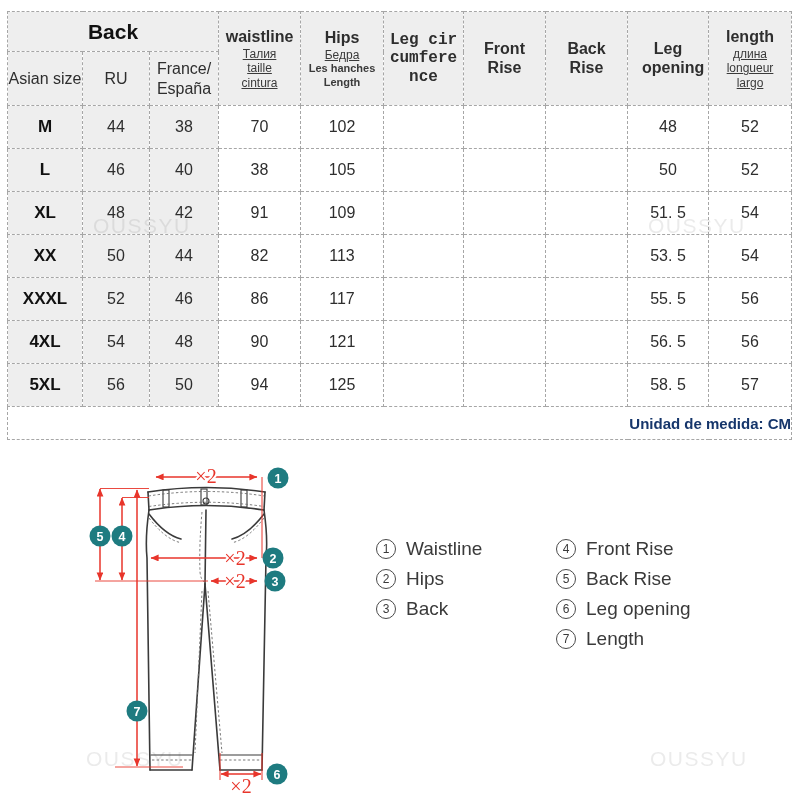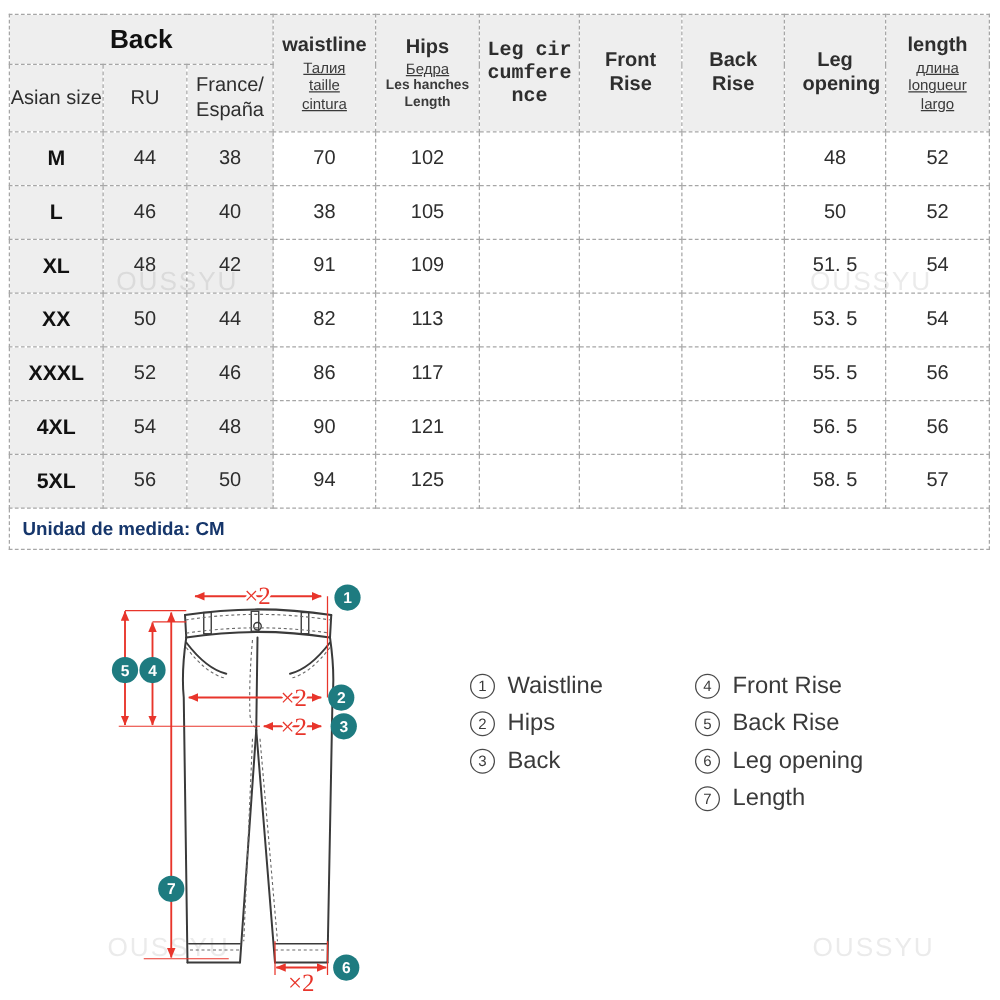--- a/index.html
+++ b/index.html
@@ -24,21 +24,21 @@
   .h-title{display:block;font-weight:bold;font-size:16px;line-height:1.25;}
   .h-sub{display:block;font-weight:normal;font-size:12px;line-height:1.2;color:#3a3a3a;text-decoration:underline;}
   .h-sub-sm{display:block;font-weight:bold;font-size:11px;line-height:1.25;color:#3a3a3a;}
   th.legcirc{word-break:break-all;padding:0 5px;font-family:Liberation Mono, monospace;}
   th.pad{padding:0 14px;}
   .size-table tbody tr{height:43px;}
   .size-table tbody td{font-size:16px;background:#ffffff;}
   .size-table tbody td.graycol{background:#eeeeee;}
   .size-table tbody td.size-label{font-weight:bold;font-size:17px;color:#111;}
   .size-table tfoot td{
-    height:32px;text-align:left;padding-left:10px;background:#ffffff;
+    height:32px;text-align:right;padding-left:10px;background:#ffffff;
     font-weight:bold;font-size:15px;color:#16366b;
   }
   
   .wm{
     position:absolute;font-size:21px;letter-spacing:1.5px;
     color:rgba(60,60,60,0.10);font-weight:normal;pointer-events:none;
   }
   
   .pants-svg{position:absolute;left:75px;top:450px;}
   

